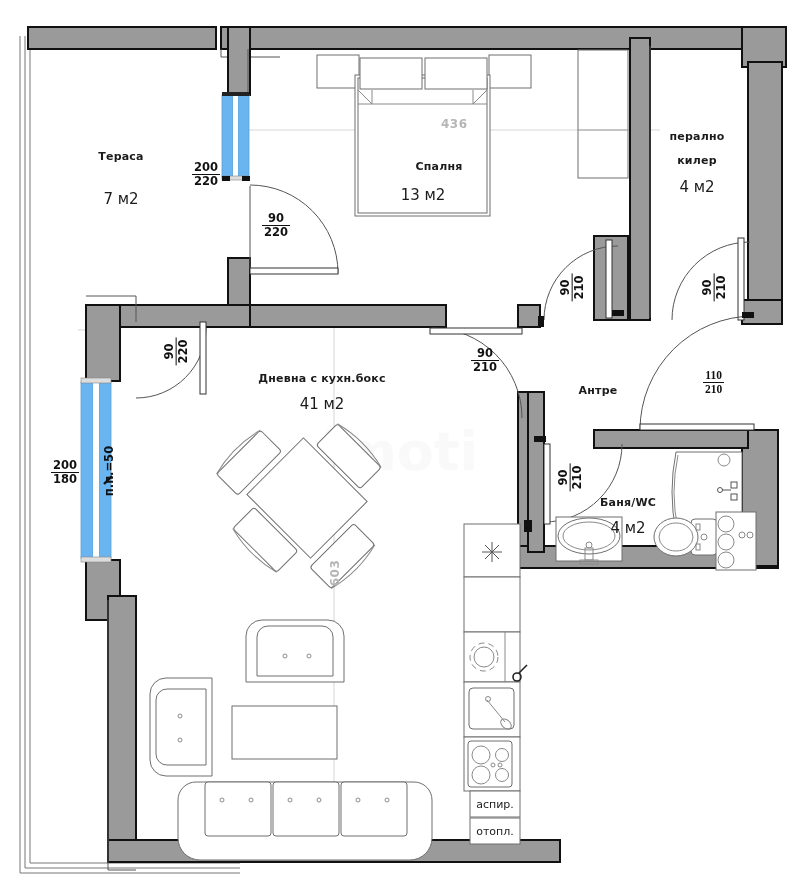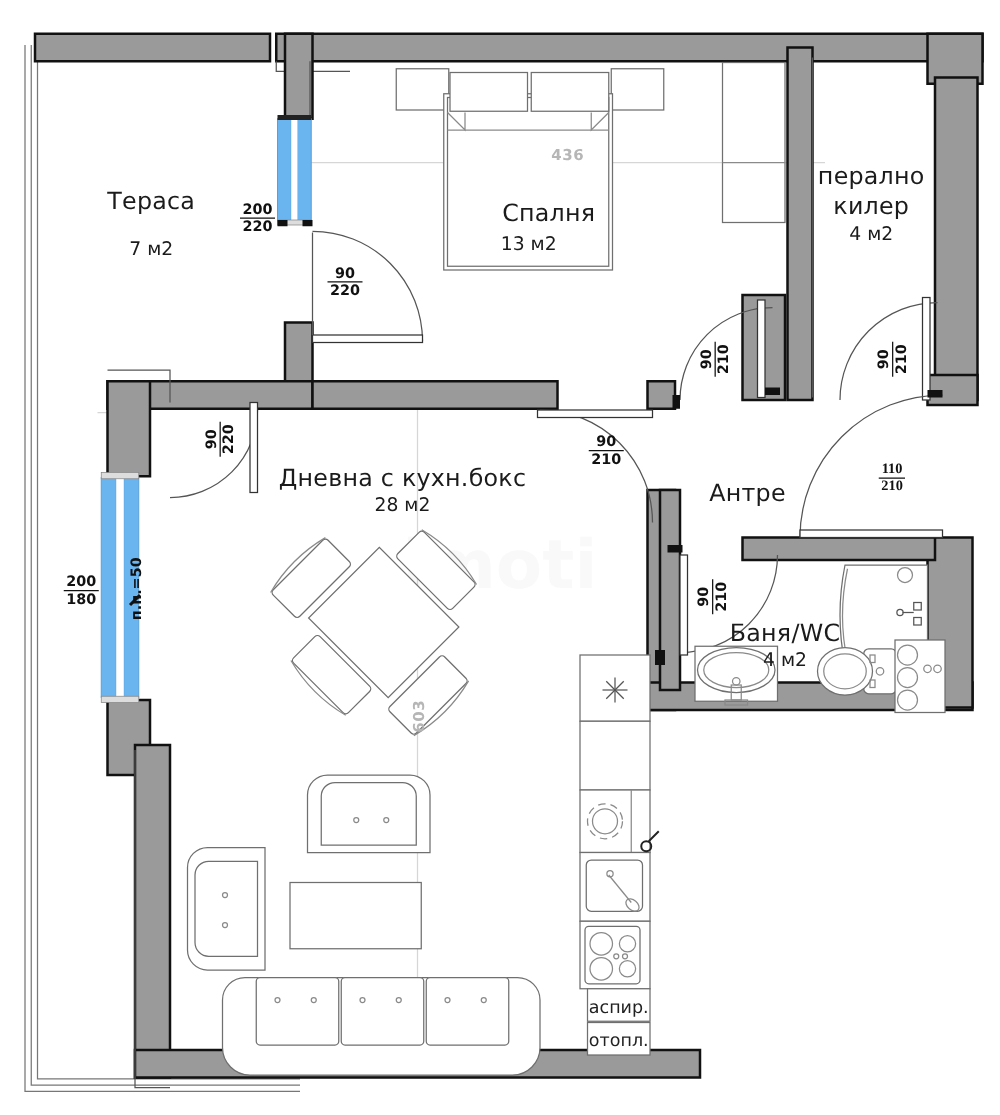--- a/index.html
+++ b/index.html
@@ -13,21 +13,21 @@
   #plan svg{position:absolute;left:0;top:0;}
   .lbl{
     position:absolute;
     color:#1b1b1b;
     font-family:"DejaVu Sans","Liberation Sans",sans-serif;
     white-space:nowrap;
     line-height:1.22;
     text-align:center;
     pointer-events:none;
   }
-  .room-name{font-size:19px;letter-spacing:.2px;}
+  .room-name{font-size:11px;letter-spacing:.2px;font-weight:bold;}
   .room-area{font-size:15px;}
   .dim-stack{
     position:absolute;
     font-size:11.5px;
     font-weight:700;
     color:#111;
     text-align:center;
     line-height:1.12;
     white-space:nowrap;
   }
@@ -43,21 +43,21 @@
   }
   .sill{
     position:absolute;
     font-size:11.5px;
     font-weight:700;
     color:#111;
     white-space:nowrap;
   }
   .cab-lbl{
     position:absolute;
-    font-size:14px;
+    font-size:11px;
     color:#222;
     text-align:center;
     white-space:nowrap;
   }
 </style>
 </head>
 <body>
 
 <div id="plan">
 
@@ -394,21 +394,21 @@
     <span>килер</span>
   </div>
   <div class="lbl room-area" style="left:637px;top:178px;width:120px;">
     <span>4 м2</span>
   </div>
 
   <div class="lbl room-name" style="left:202px;top:372px;width:240px;">
     <span>Дневна с кухн.бокс</span>
   </div>
   <div class="lbl room-area" style="left:202px;top:395px;width:240px;">
-    <span>28 м2</span>
+    <span>41 м2</span>
   </div>
 
   <div class="lbl room-name" style="left:538px;top:384px;width:120px;">
     <span>Антре</span>
   </div>
 
   <div class="lbl room-name" style="left:568px;top:496px;width:120px;">
     <span>Баня/WC</span>
   </div>
   <div class="lbl room-area" style="left:568px;top:519px;width:120px;">

